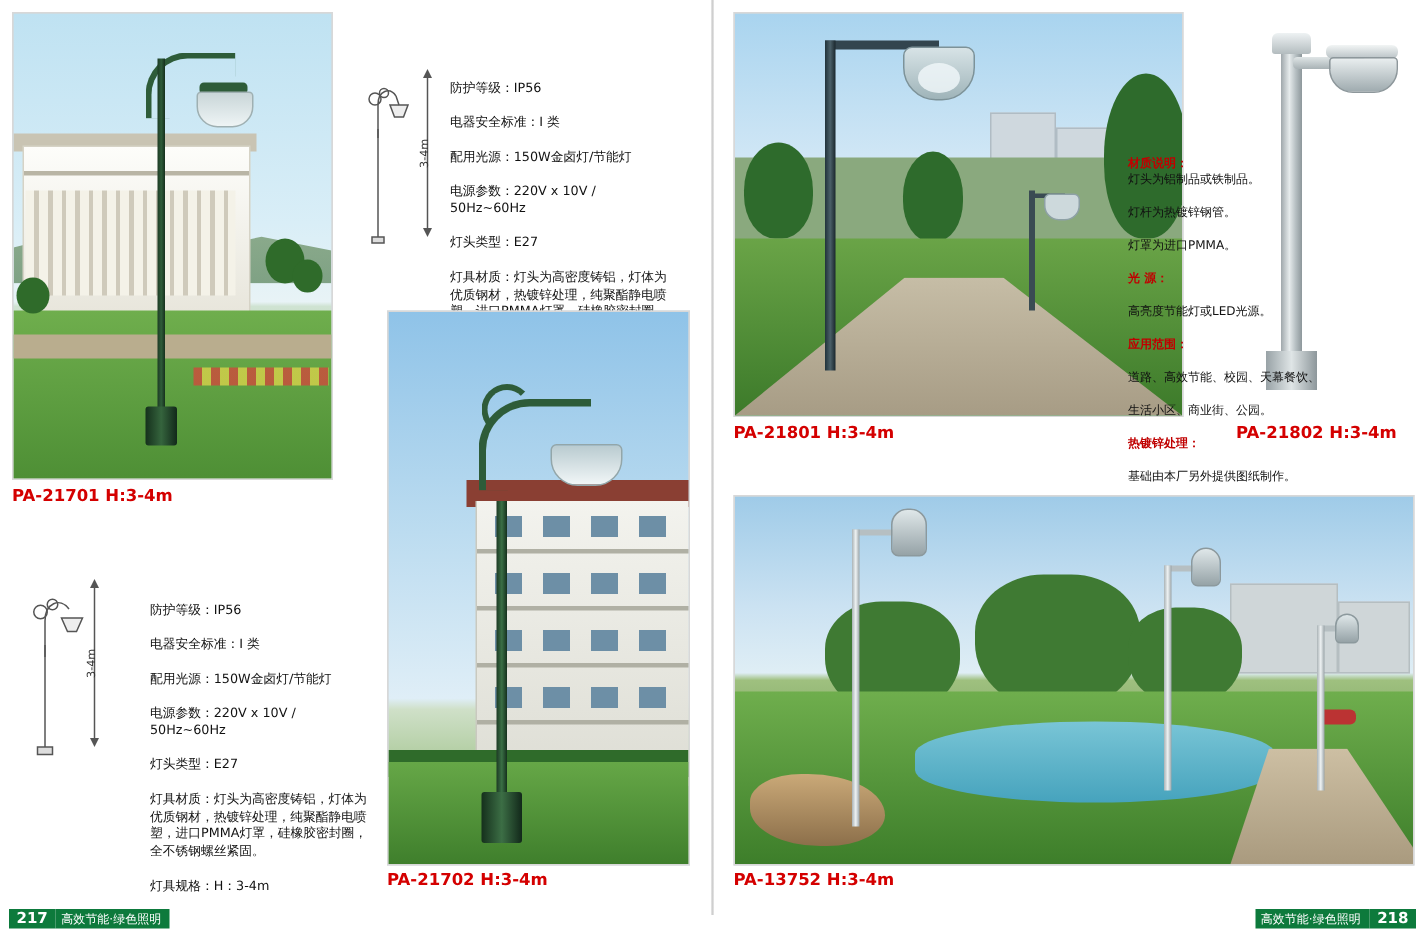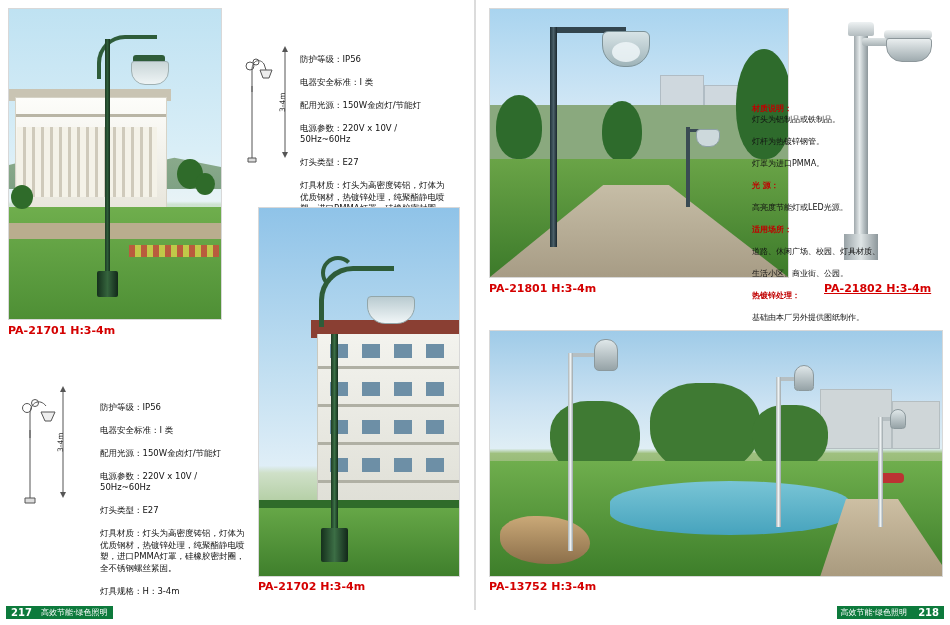--- a/index.html
+++ b/index.html
@@ -248,31 +248,31 @@
 
   <div class="photo" id="p4">
     <div class="sky" style="background:#ffffff;"></div>
     <div class="p4top"></div>
     <div class="p4pole"></div>
     <div class="p4arm"></div>
     <div class="p4cap"></div>
     <div class="p4head"></div>
     <div class="p4base"></div>
   </div>
-  <div class="cap" style="left:824px;top:282px;text-decoration:underline;">PA-21802 H:3-4m</div>
+  <div class="cap" style="left:824px;top:282px;">PA-21802 H:3-4m</div>
 
   <div class="specred" style="left:752px;top:92px;">
     <span class="rt">材质说明：</span>
     <div>灯头为铝制品或铁制品。</div>
     <div>灯杆为热镀锌钢管。</div>
     <div>灯罩为进口PMMA。</div>
     <div class="rt">光    源：</div>
     <div>高亮度节能灯或LED光源。</div>
-    <div class="rt">适用场所：</div>
-    <div>道路、休闲广场、校园、灯具材质、</div>
+    <div class="rt">应用范围：</div>
+    <div>道路、高效节能、校园、天幕餐饮、</div>
     <div>生活小区、商业街、公园。</div>
     <div class="rt">热镀锌处理：</div>
     <div>基础由本厂另外提供图纸制作。</div>
     <div>安装时必须保证灯体安全接地。</div>
   </div>
 
   <div class="photo" id="p5">
     <div class="sky"></div>
     <div class="bld5" style="left:330px;top:58px;width:70px;height:58px;"></div>
     <div class="bld5" style="left:402px;top:70px;width:46px;height:46px;"></div>

